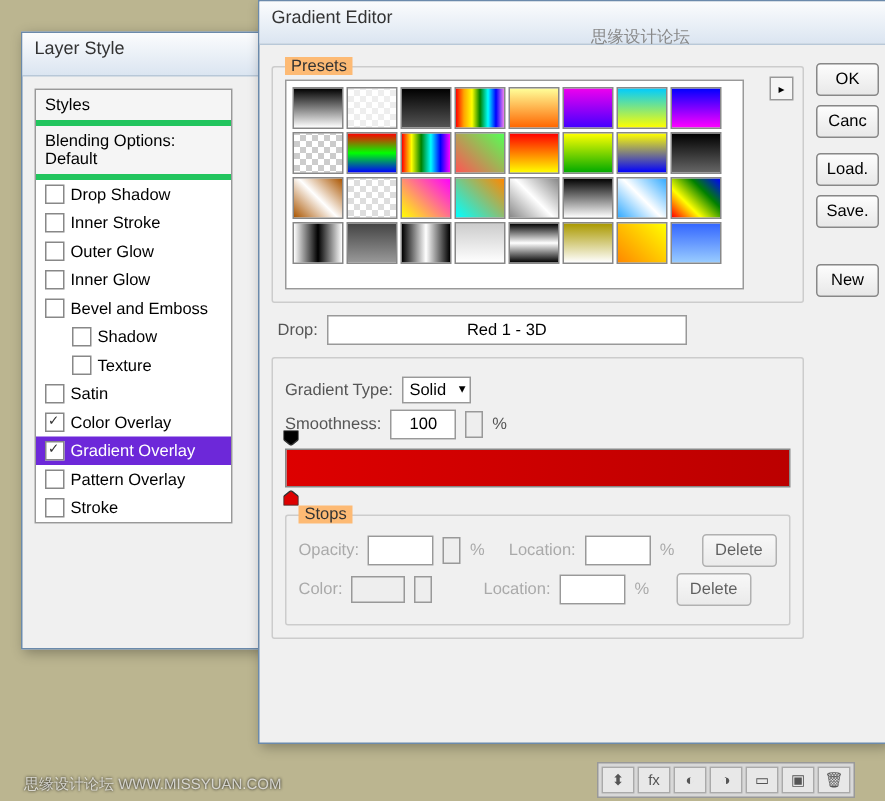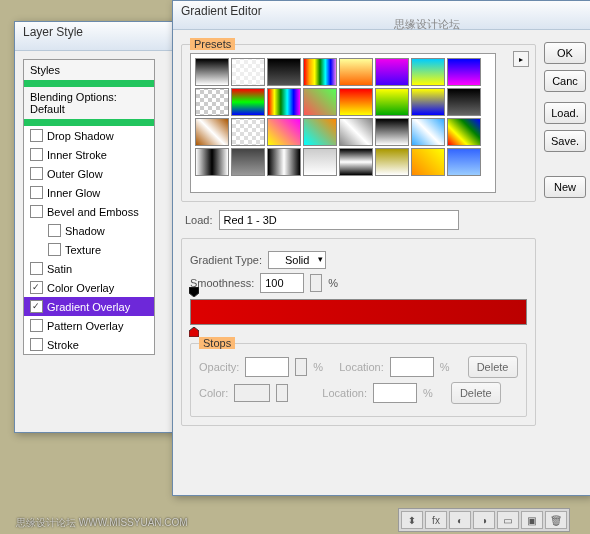--- a/index.html
+++ b/index.html
@@ -1,32 +1,32 @@
 <!DOCTYPE html>
 <html><head>
 <meta charset="utf-8">
 <style>
 body{margin:0;font:11px Tahoma,Arial,sans-serif;background:#bbb590;width:590px;height:534px;overflow:hidden;position:relative}
 .win{position:absolute;background:#f0f0f0;border:1px solid #6b8aab;box-shadow:2px 2px 8px rgba(0,0,0,.3)}
 .titlebar{height:22px;background:linear-gradient(#fbfcfd,#dbe5f1);border-bottom:1px solid #b8c8d8;padding:3px 8px;font-size:12px;color:#333}
 .panel{border:1px solid #ccc;border-radius:2px;margin:8px;padding:8px;position:relative;background:#f0f0f0}
 .panel-label{position:absolute;top:-7px;left:8px;background:#fdba74;padding:0 4px;font-size:11px;color:#333}
 .styles-list{background:#fff;border:1px solid #999;width:130px}
-.style-hdr{padding:4px 6px;border-bottom:7px solid #22c55e;font-size:11px;background:#f5f5f5}
+.style-hdr{padding:4px 6px;border-bottom:4px solid #22c55e;font-size:11px;background:#f5f5f5}
 .style-item{padding:3px 6px;display:flex;align-items:center;gap:4px;font-size:11px}
 .style-item.sel{background:#6d28d9;color:#fff}
 .style-item.sub{padding-left:24px}
 .chk{width:11px;height:11px;border:1px solid #888;background:#fff;display:inline-block}
 .chk.on::after{content:"✓";font-size:9px;color:#333;position:relative;top:-2px;left:1px}
 .sel .chk.on::after{color:#333}
 .presets{display:grid;grid-template-columns:repeat(8,34px);grid-auto-rows:28px;gap:2px;background:#fff;border:1px solid #999;padding:4px;width:296px;height:130px;overflow:hidden}
 .sw{border:1px solid #888;width:32px;height:26px}
 .btn{background:linear-gradient(#fdfdfd,#e8e8e8);border:1px solid #888;border-radius:3px;width:40px;height:20px;font-size:11px;display:flex;align-items:center;justify-content:center;margin-bottom:6px}
 .inp{border:1px solid #999;background:#fff;padding:2px 4px;font-size:11px;height:14px}
-.sel-dd{border:1px solid #999;background:#fff;padding:2px 16px 2px 16px;font-size:11px;position:relative;display:inline-block}
+.sel-dd{border:1px solid #999;background:#fff;padding:2px 16px 2px 4px;font-size:11px;position:relative;display:inline-block}
 .sel-dd::after{content:"▾";position:absolute;right:3px;top:2px;font-size:9px}
 .gradbar{height:24px;background:linear-gradient(to right,#d00,#b00);border:1px solid #888;margin:6px 0;position:relative}
 .stop-top{width:10px;height:10px;position:absolute;top:-13px;left:-2px}
 .stop-bot{width:10px;height:10px;position:absolute;bottom:-13px;left:-2px}
 .row{display:flex;align-items:center;gap:6px;margin:4px 0}
 .lbl{color:#555;font-size:11px}
 .lbl.dis{color:#aaa}
 .spin{width:10px;height:16px;border:1px solid #999;background:#eee;display:inline-block}
 .arrow{display:inline-flex;align-items:center;justify-content:center;width:14px;height:14px;border:1px solid #999;background:#f5f5f5;font-size:8px}
 .wm{position:absolute;bottom:4px;left:16px;color:rgba(255,255,255,.7);font-size:10px;text-shadow:0 0 2px #000}
@@ -136,32 +136,32 @@
             <div class="sw" style="background: linear-gradient(90deg, rgb(0, 0, 0), rgb(255, 255, 255), rgb(0, 0, 0));"></div>
             <div class="sw" style="background: linear-gradient(rgb(204, 204, 204), rgb(255, 255, 255));"></div>
             <div class="sw" style="background: linear-gradient(rgb(0, 0, 0), rgb(255, 255, 255), rgb(0, 0, 0));"></div>
             <div class="sw" style="background: linear-gradient(rgb(170, 153, 0), rgb(255, 255, 255));"></div>
             <div class="sw" style="background: linear-gradient(45deg, rgb(255, 136, 0), rgb(255, 255, 0));"></div>
             <div class="sw" style="background: linear-gradient(rgb(51, 102, 255), rgb(153, 204, 255));"></div>
           </div>
       </div>
 
       <div class="row" style="margin:8px 12px">
-        <span class="lbl">Load:</span>
-        <input class="inp" style="width: 230px;" value="Red 1 - 3D">
+        <span class="lbl">Drop:</span>
+        <input class="inp" style="width: 230px; text-align: center;" value="Red 1 - 3D">
       </div>
 
       <div class="panel">
         <div class="row">
           <span class="lbl">Gradient Type:</span>
           <span class="sel-dd">Solid</span>
         </div>
         <div class="row">
           <span class="lbl">Smoothness:</span>
-          <input class="inp" style="width: 34px;" value="100">
+          <input class="inp" style="width: 34px; text-align: center;" value="100">
           <span class="spin"></span>
           <span class="lbl">%</span>
         </div>
         <div class="gradbar">
           <svg class="stop-top" viewBox="0 0 10 10">
               <polygon points="0,0 10,0 10,6 5,10 0,6" fill="#000" stroke="#333"></polygon>
             </svg>
           <svg class="stop-bot" viewBox="0 0 10 10">
               <polygon points="5,0 10,4 10,10 0,10 0,4" fill="#d00" stroke="#333"></polygon>
             </svg>

